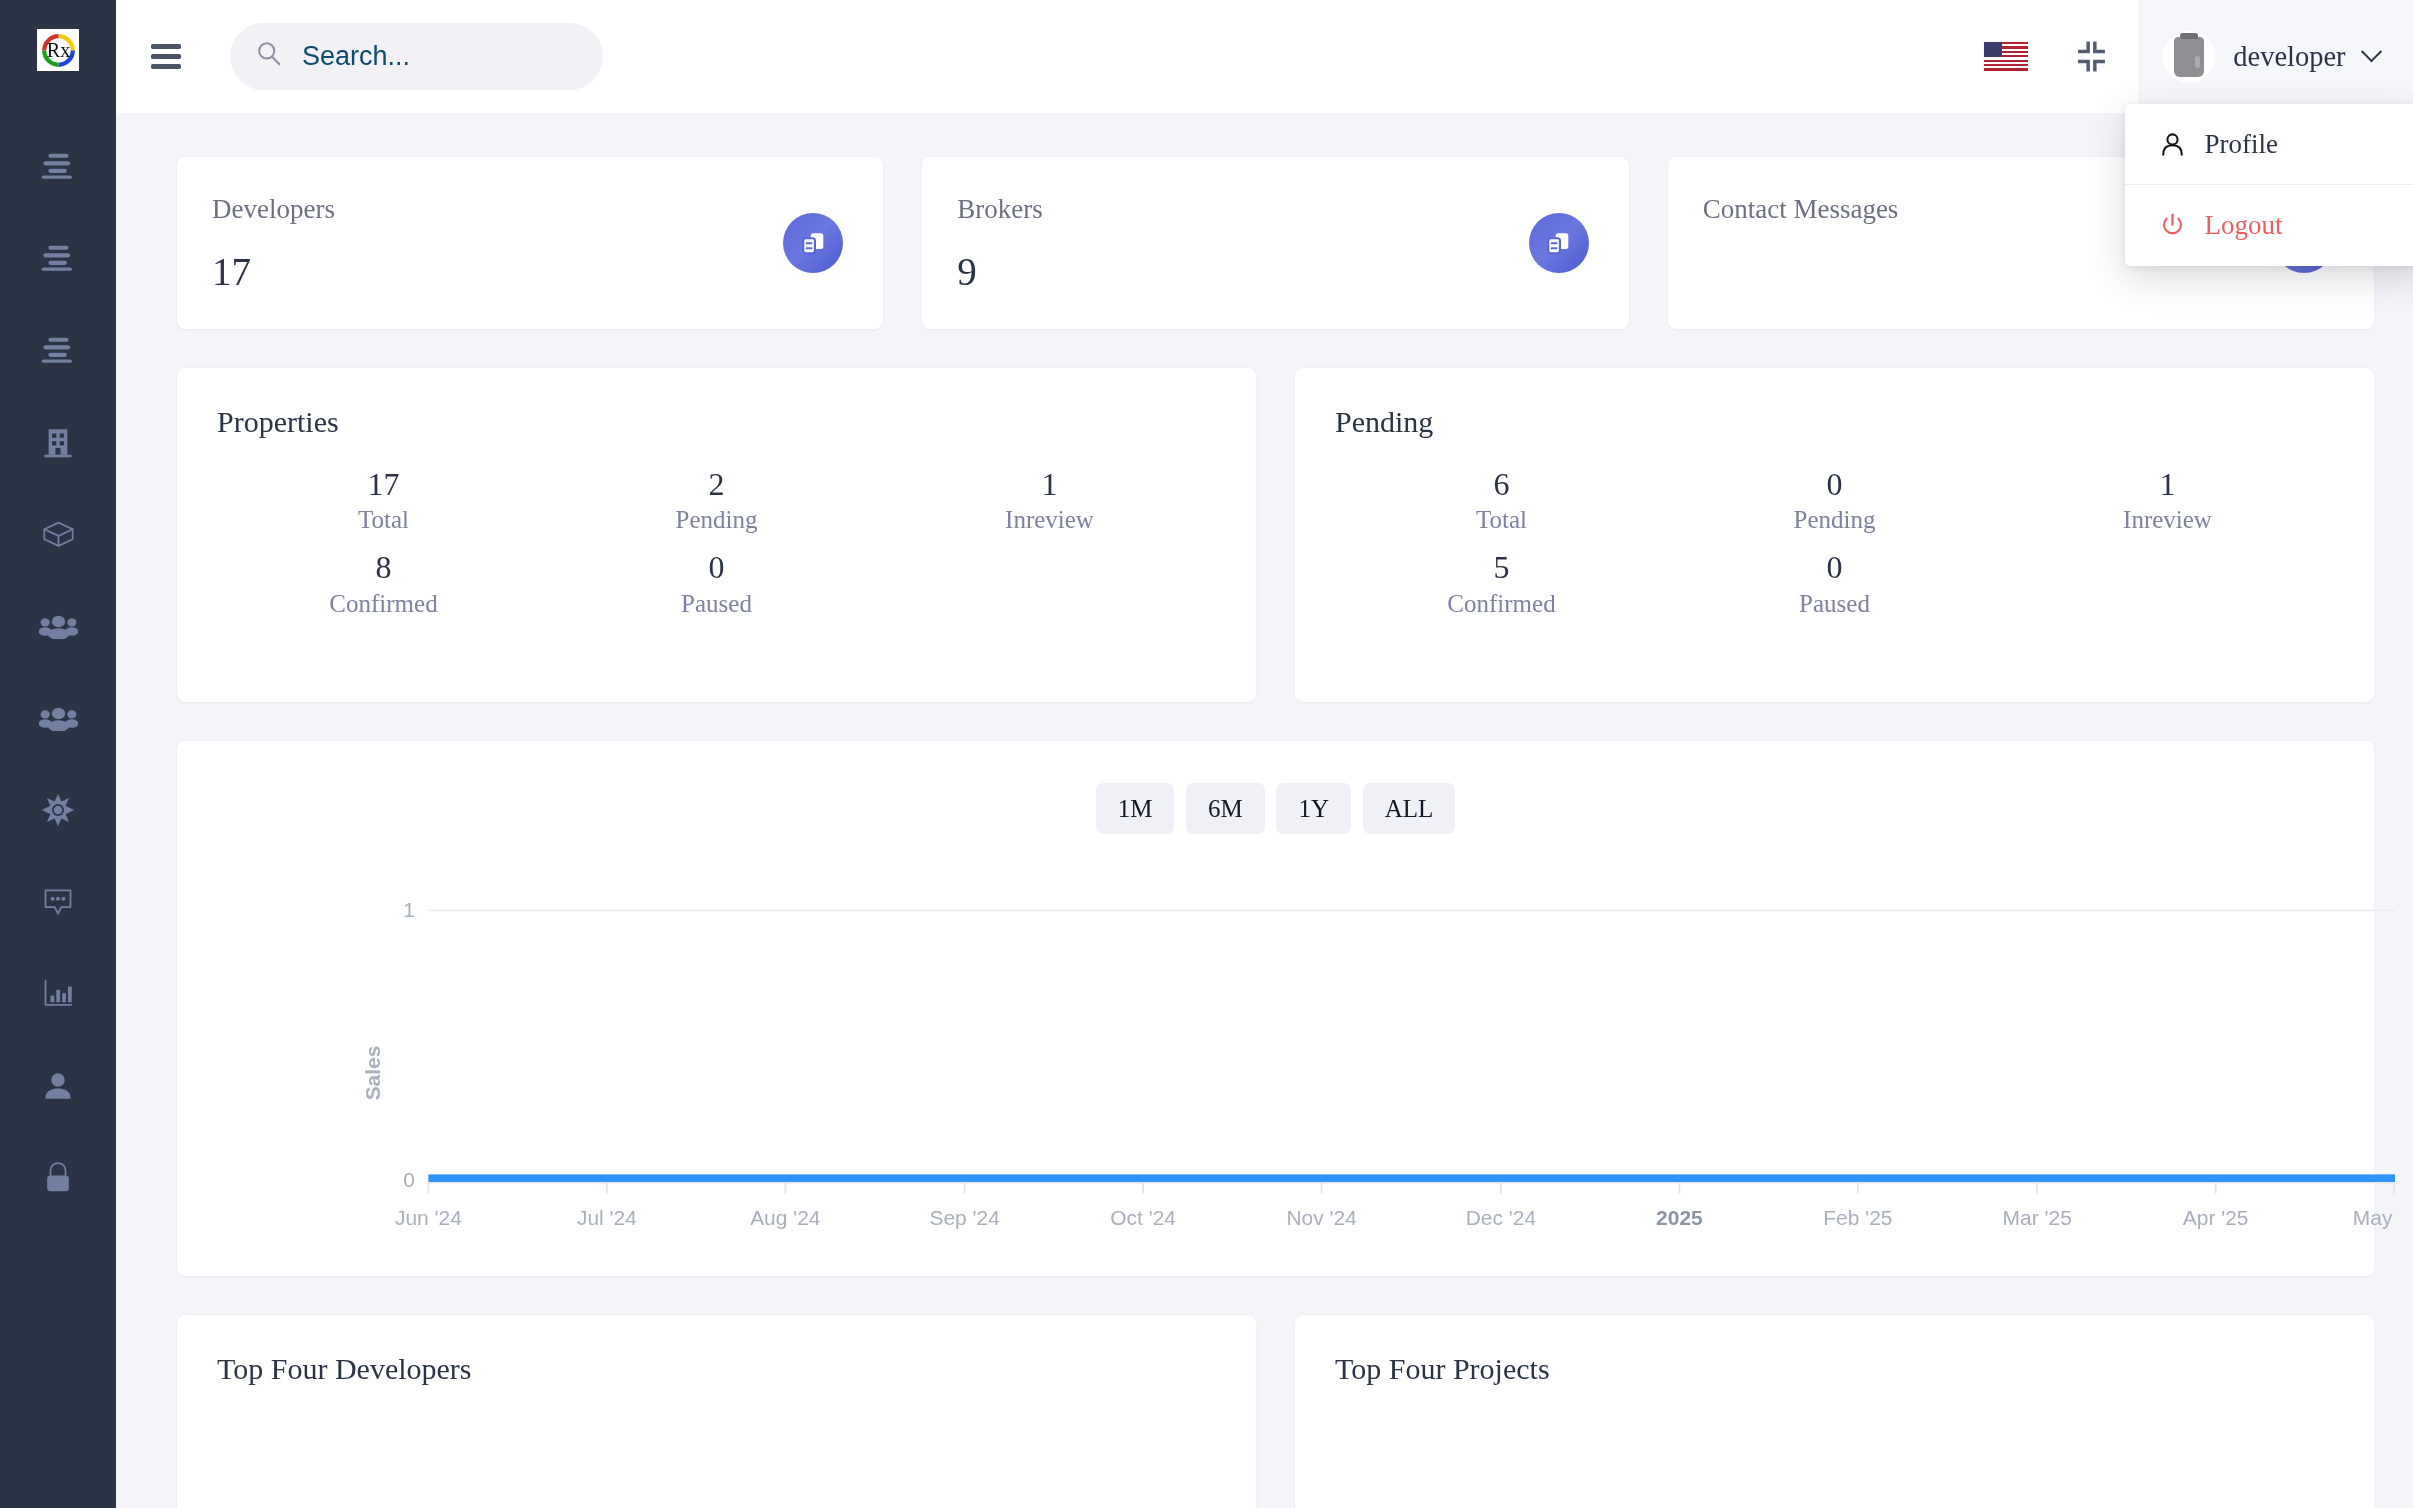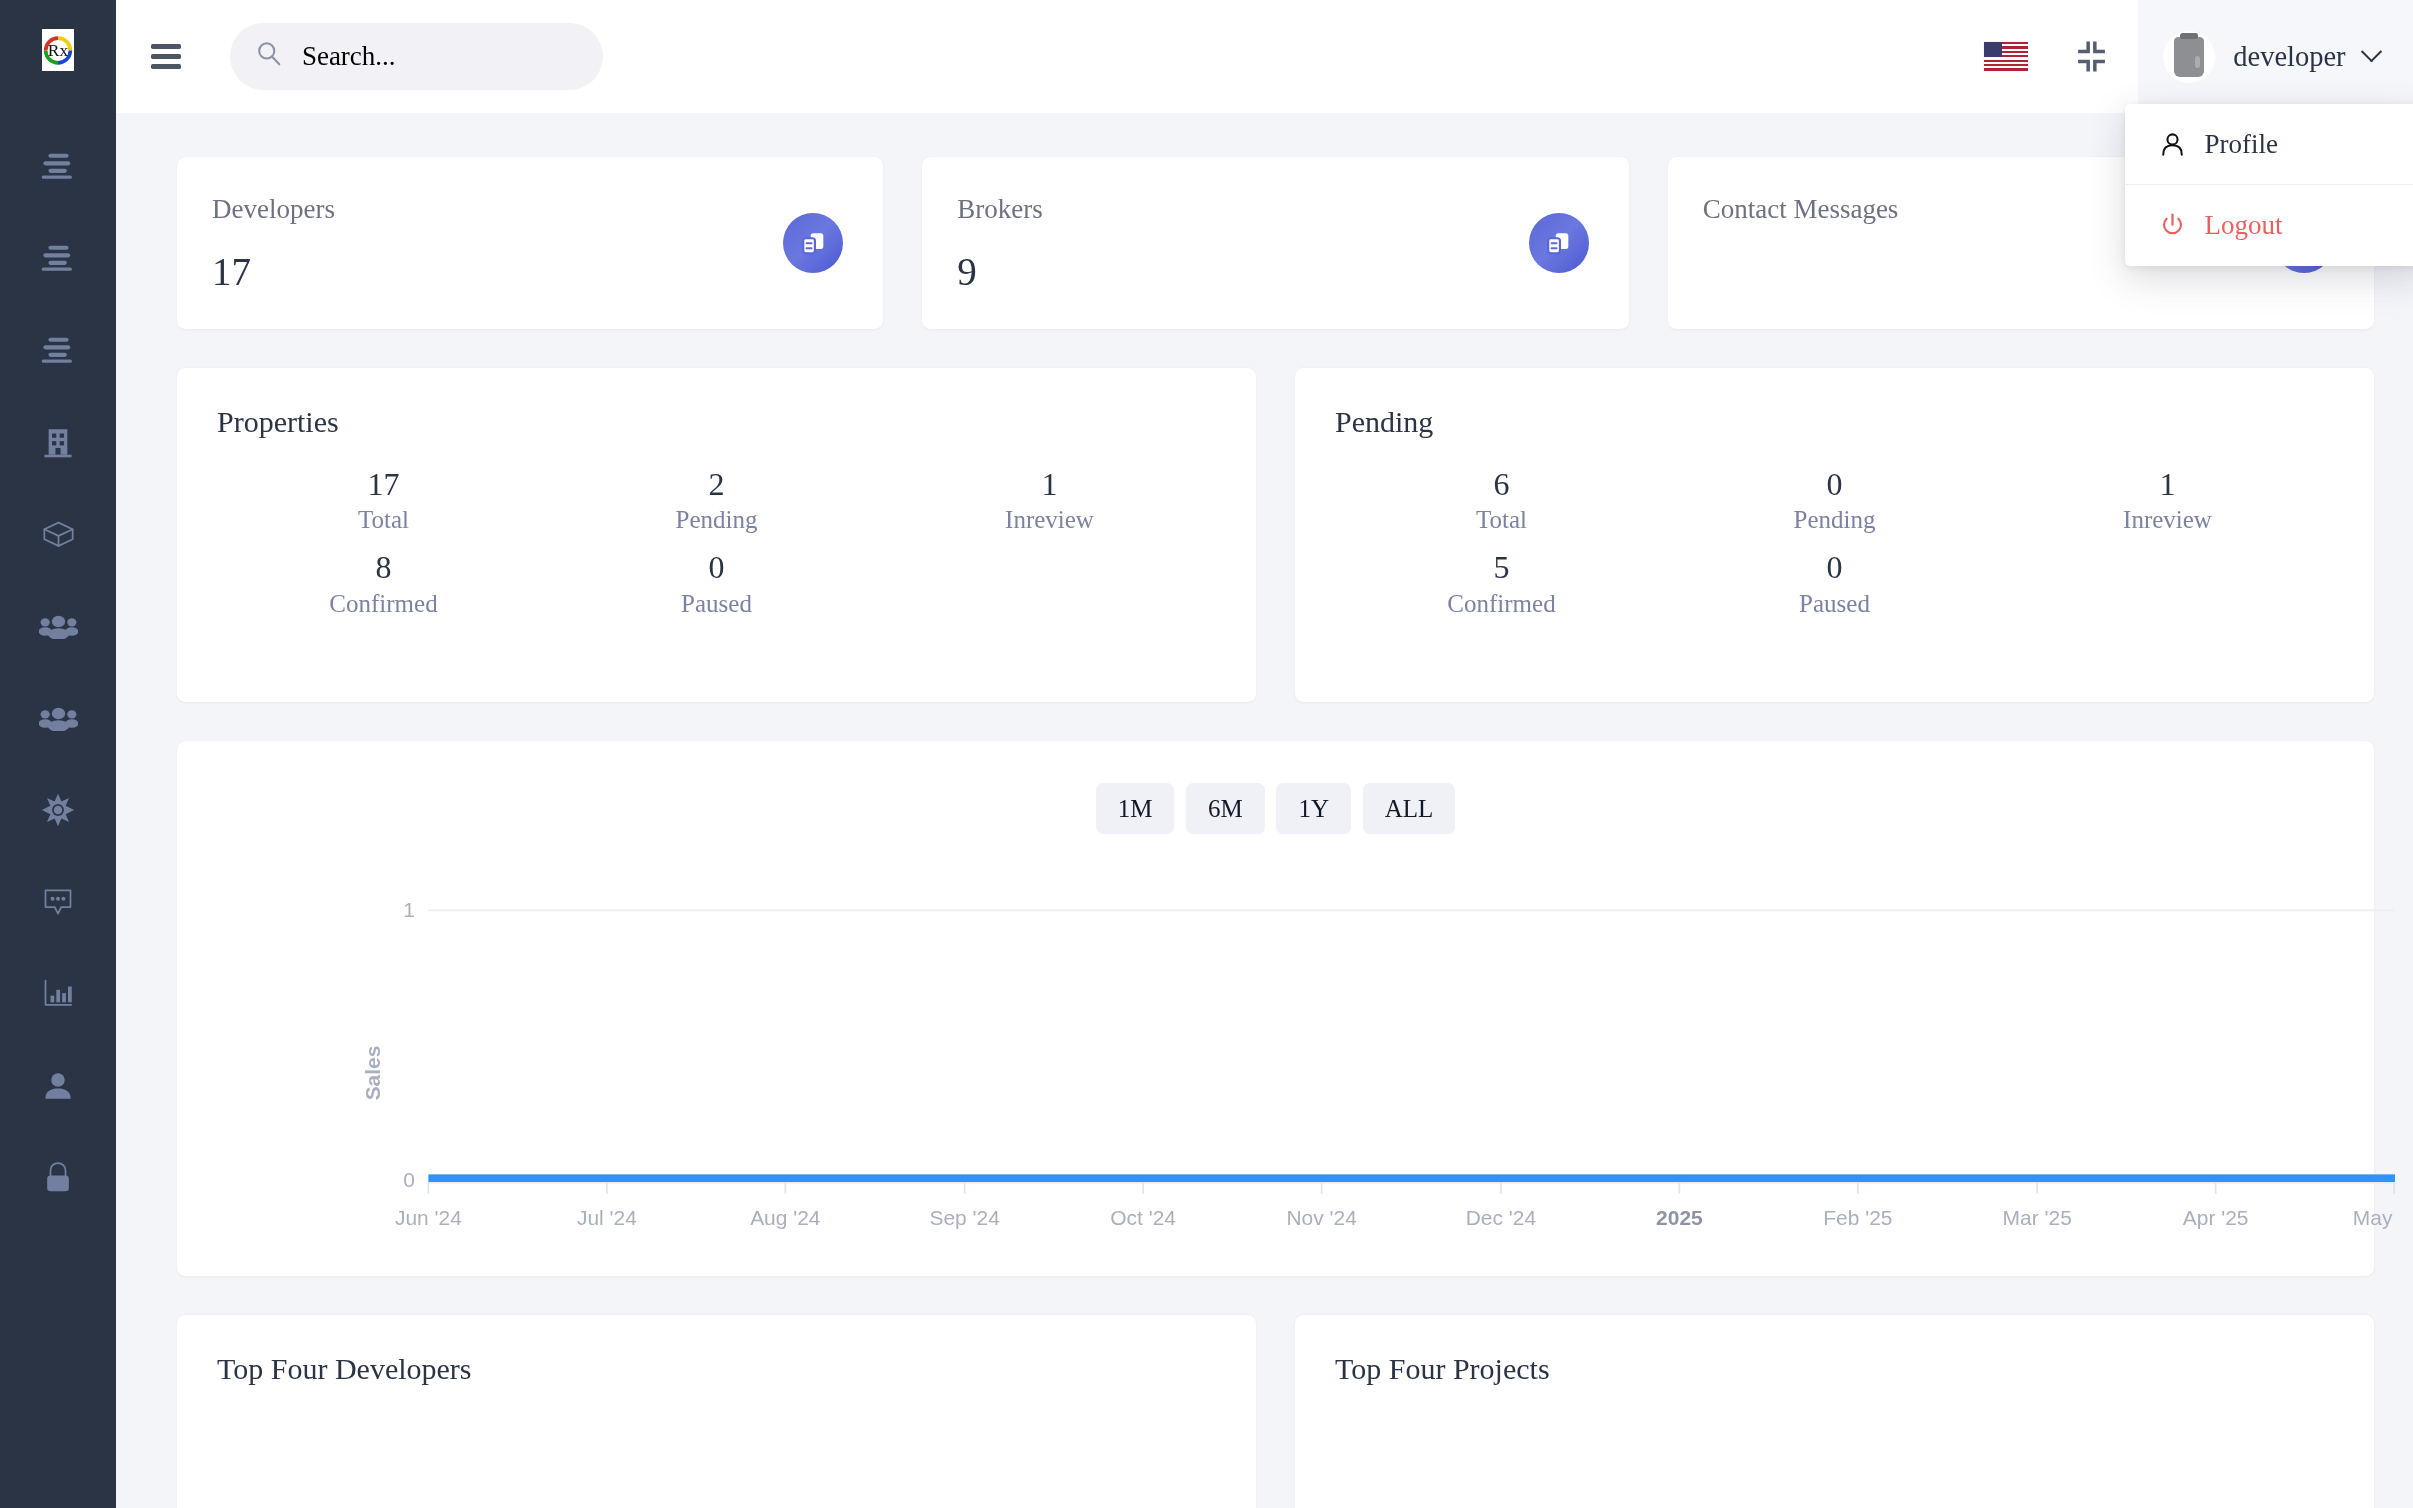--- a/index.html
+++ b/index.html
@@ -16,21 +16,21 @@
     width: 116px; height: 1508px;
     background: #2b3445;
     display: flex; flex-direction: column; align-items: center;
   }
   #logo-wrap {
     margin-top: 25px; margin-bottom: 45px;
     width: 50px; height: 50px;
     display: flex; align-items: center; justify-content: center;
   }
   .logo-box {
-    width: 32px; height: 42px; background: #ffffff;
+    width: 42px; height: 42px; background: #ffffff;
     display: flex; align-items: center; justify-content: center;
     position: relative;
   }
   .nav-icon {
     width: 116px; height: 92px;
     display: flex; align-items: center; justify-content: center;
     cursor: pointer;
   }
   .nav-icon svg { display: block; }
   .icon-fill { fill: #737f9e; }
@@ -51,21 +51,21 @@
   }
   #hamburger span { display: block; width: 30px; height: 4.2px; background: #4b5563; border-radius: 1.7px; }
   #search-box {
     margin-left: 40px;
     width: 373px; height: 67px;
     background: #f1f1f6; border-radius: 34px;
     display: flex; align-items: center; padding: 0 25px;
     cursor: text;
   }
   #search-box .s-icon { margin-right: 18.4px; }
-  #search-text { font-size: 27px; color: #000000; font-family: Liberation Serif, serif; }
+  #search-text { font-size: 27px; color: #0c4a6e; font-family: Liberation Sans, sans-serif; }
   #header-right {
     margin-left: auto; display: flex; align-items: center; height: 113px; justify-content: center;
   }
   #flag-btn {
     width: 80px; height: 113px; display: flex; align-items: center; justify-content: center; cursor: pointer;
   }
   .flag {
     width: 44px; height: 28.5px; position: relative; overflow: hidden;
     box-shadow: 0 0 0.8px rgba(0,0,0,.3);
   }

